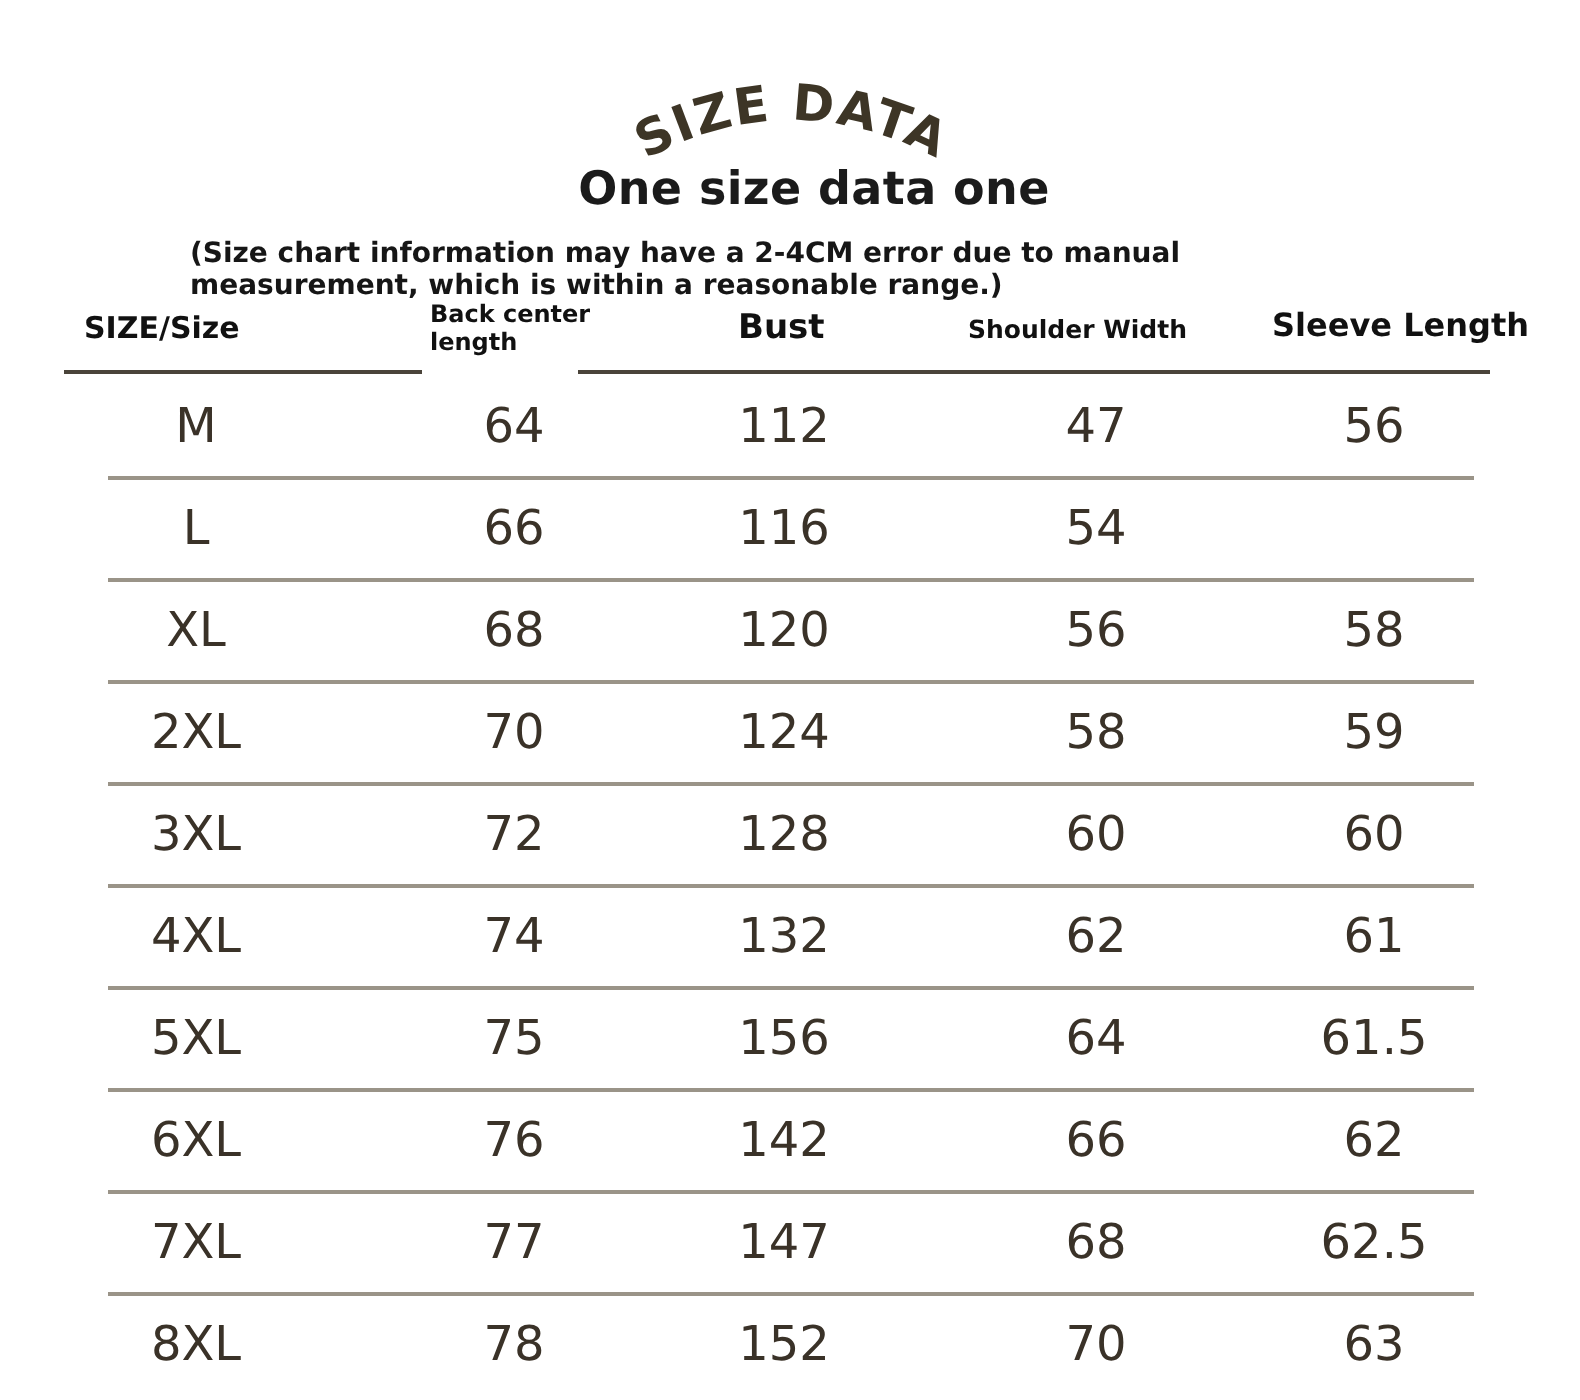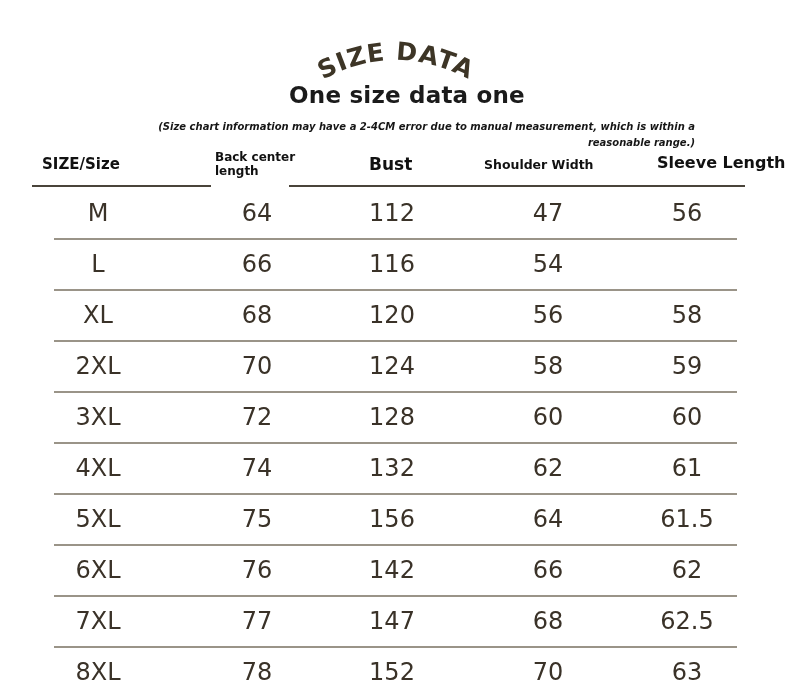--- a/index.html
+++ b/index.html
@@ -58,27 +58,26 @@
     letter-spacing: 0.2px;
     padding-left: 12px;
   }
 
   
   .note {
     position: absolute;
     left: 95px;
     top: 119px;
     width: 600px;
-    text-align: right;
-    font-family: "DejaVu Sans", sans-serif;
-    font-size: 10px;
+    text-align: left;
+    font-family: "DejaVu Sans", sans-serif;
+    font-size: 14px;
     font-weight: bold;
     line-height: 16px;
     color: #161616;
-    font-style: italic;
   }
 
   
   .table {
     position: absolute;
     left: 0;
     top: 148px;
     width: 790px;
   }
 
@@ -90,21 +89,21 @@
     position: absolute;
     font-family: "DejaVu Sans", sans-serif;
     font-weight: bold;
     color: #111111;
     white-space: pre-line;
   }
   .hc-size   { left: 42px;  top: 7px;  font-size: 15px; text-align: right; }
   .hc-back   { left: 215px; top: 2px;  font-size: 12px; line-height: 14px; }
   .hc-bust   { left: 369px; top: 6px;  font-size: 17px; }
   .hc-should { left: 484px; top: 9px;  font-size: 12.5px; }
-  .hc-sleeve { left: 636px; top: 5px;  font-size: 16px; margin-left: 21px; }
+  .hc-sleeve { left: 636px; top: 5px;  font-size: 16px; }
 
   .rule-head {
     position: absolute;
     left: 32px;
     top: 37px;
     width: 713px;
     height: 2px;
     background: #4a443a;
   }
   

